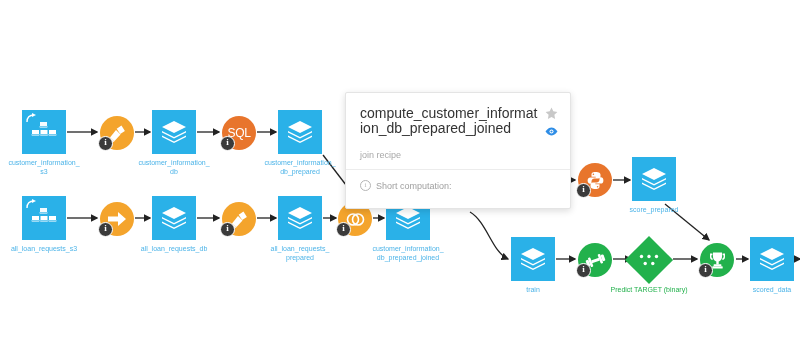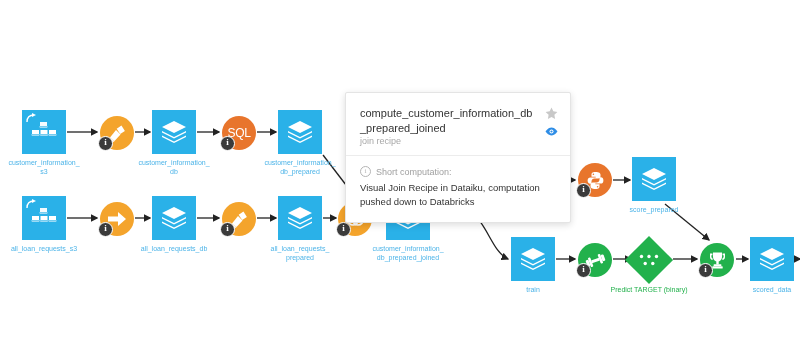--- a/index.html
+++ b/index.html
@@ -117,30 +117,30 @@
     background: #ffffff;
     border: 1px solid #e4e4e4;
     border-radius: 2px;
     box-shadow: 0 2px 7px rgba(0,0,0,0.14);
   }
   #tooltip .tt-head {
     padding: 13px 14px 9px 14px;
     position: relative;
   }
   #tooltip .tt-title {
-    font-size: 11px;
+    font-size: 14px;
     line-height: 15px;
     color: #333333;
     width: 178px;
     word-break: break-word;
   }
   #tooltip .tt-sub {
     font-size: 9px;
     color: #a8a8a8;
-    margin-top: 0;
+    margin-top: 14px;
   }
   #tooltip .tt-icons {
     position: absolute;
     right: 12px;
     top: 14px;
     display: flex;
     flex-direction: column;
     align-items: center;
     gap: 7px;
   }
@@ -462,17 +462,16 @@
           <circle cx="6.5" cy="4.5" r="2" fill="#ffffff"></circle>
           <circle cx="6.5" cy="4.5" r="1.1" fill="#2e8de6"></circle>
         </svg>
       </div>
     </div>
     <div class="tt-body">
       <div class="tt-desc-head">
         <span class="info-o">i</span>
         <span>Short computation:</span>
       </div>
-      <div class="tt-desc-text">Visual Join Recipe in Dataiku, computation pushed down to Databricks</div>
     </div>
   </div>
 
 </div>
 
 </body></html>

